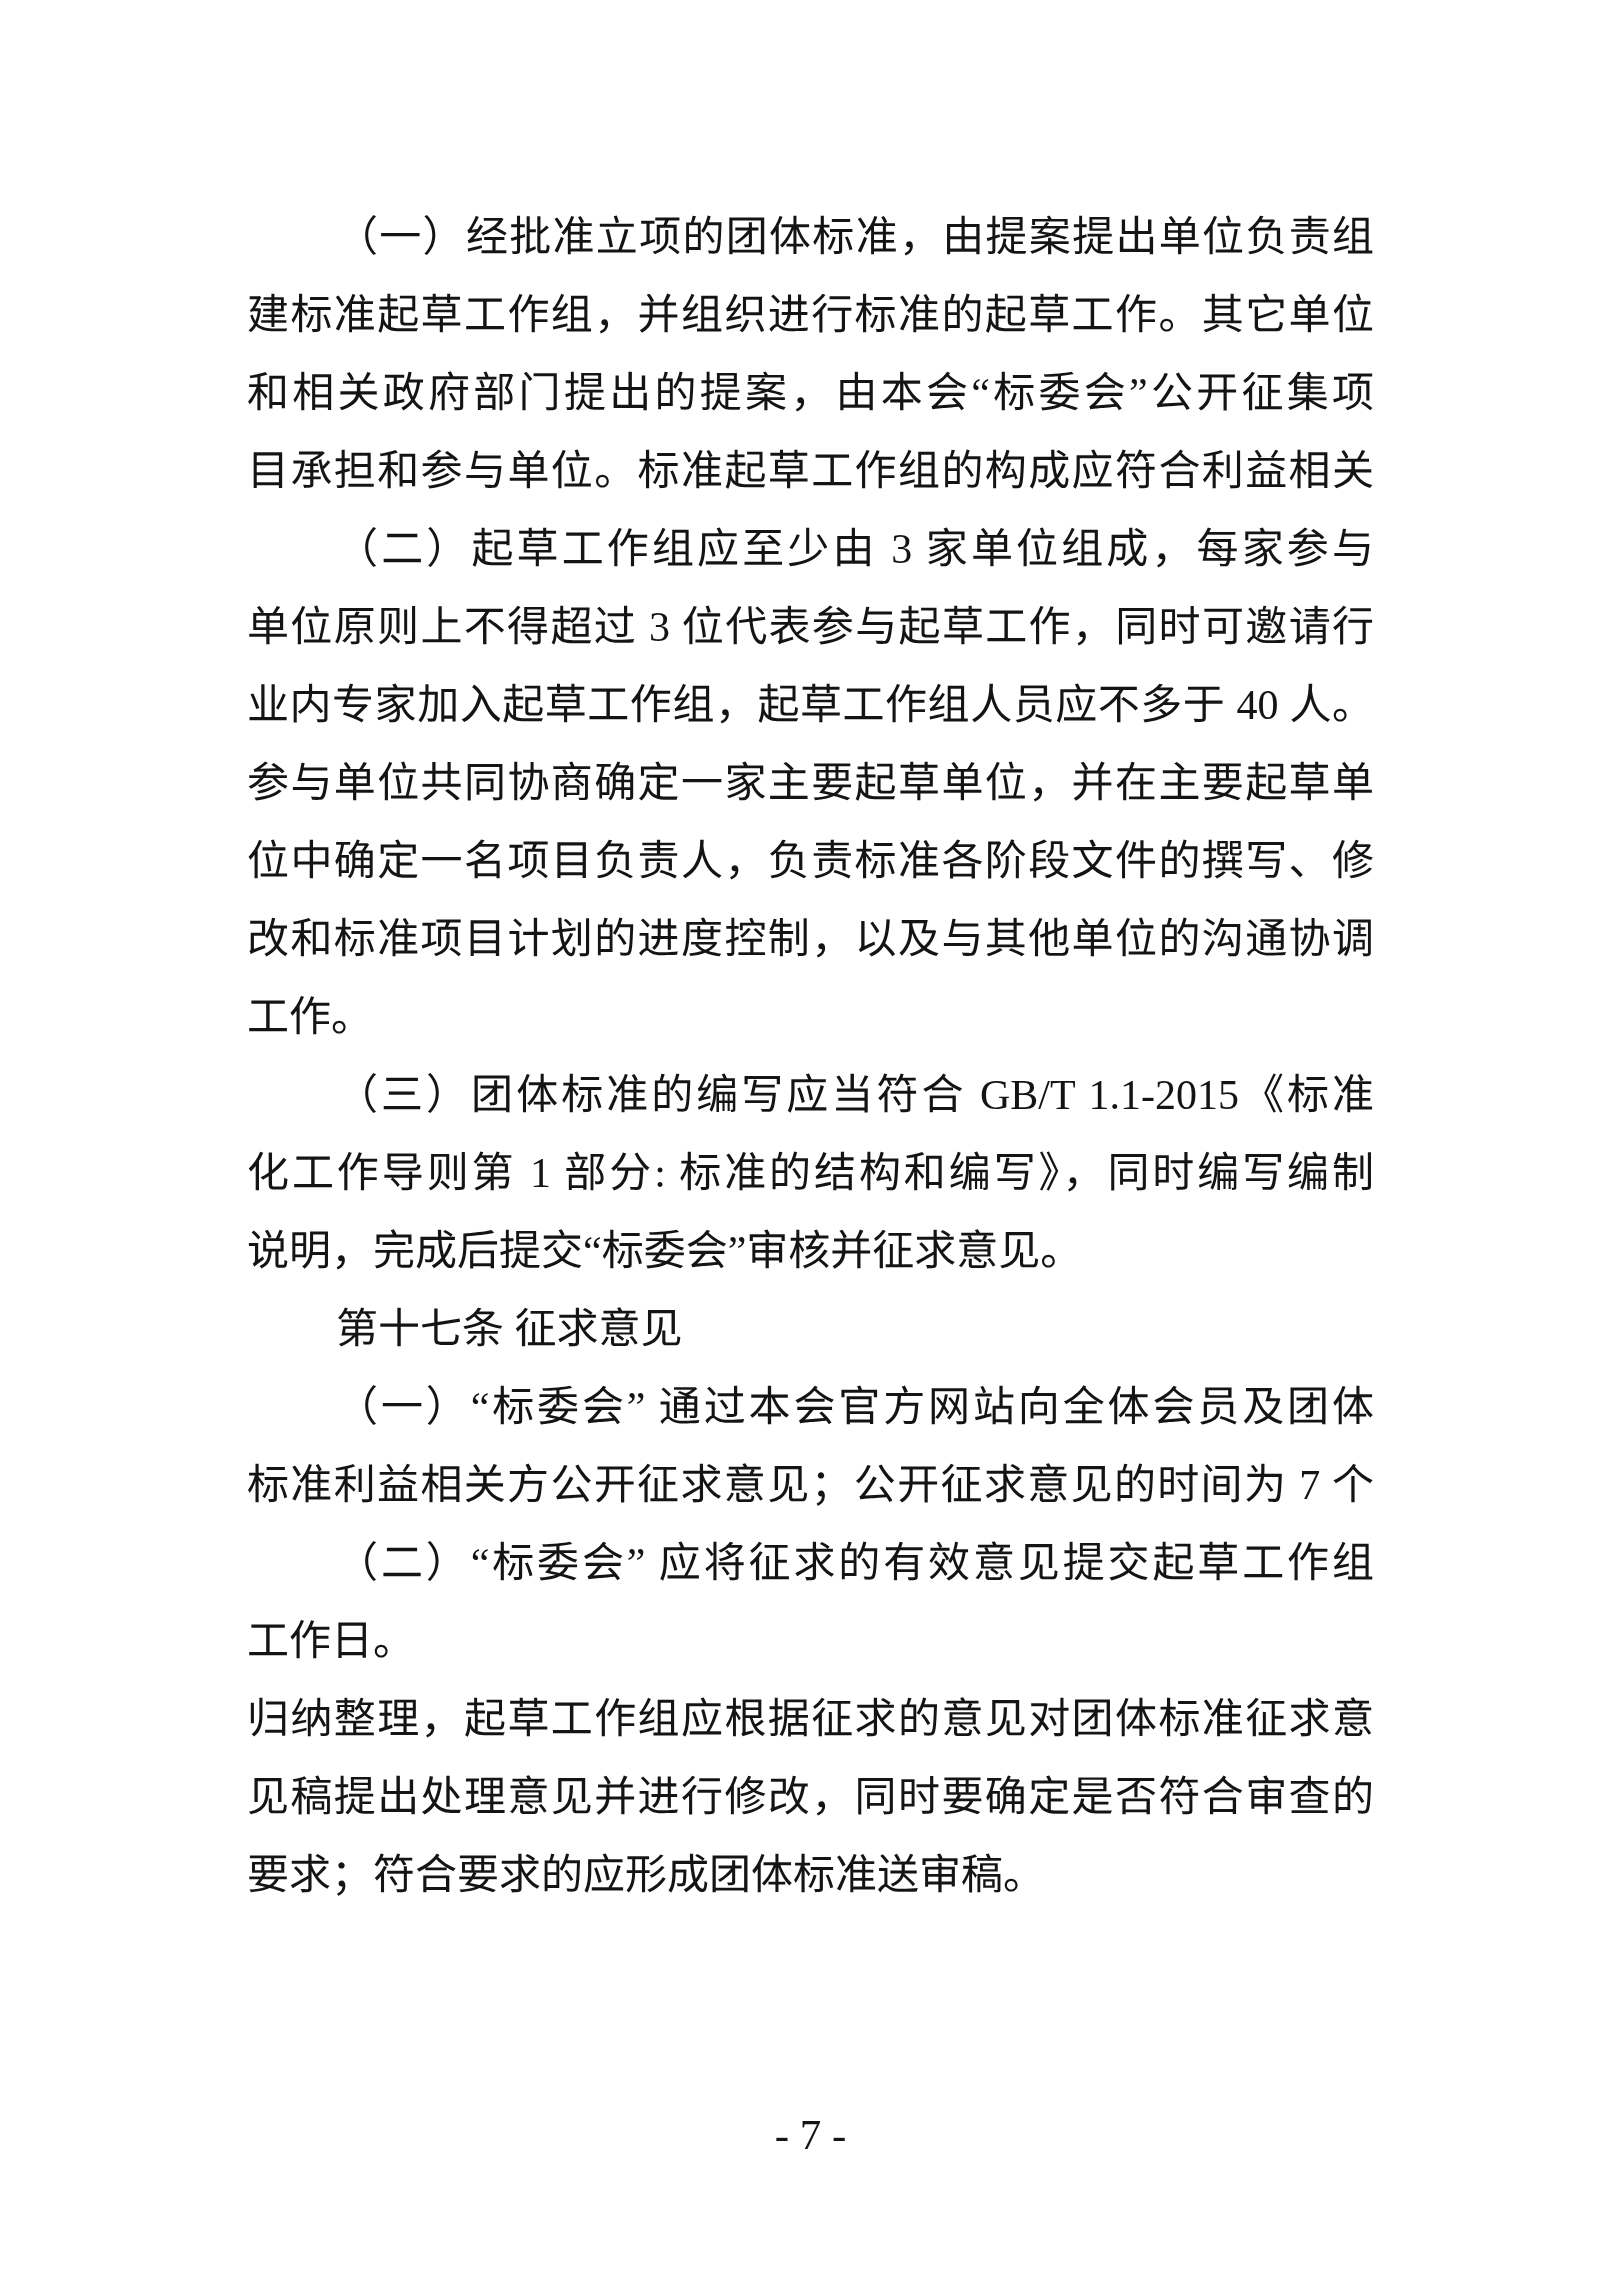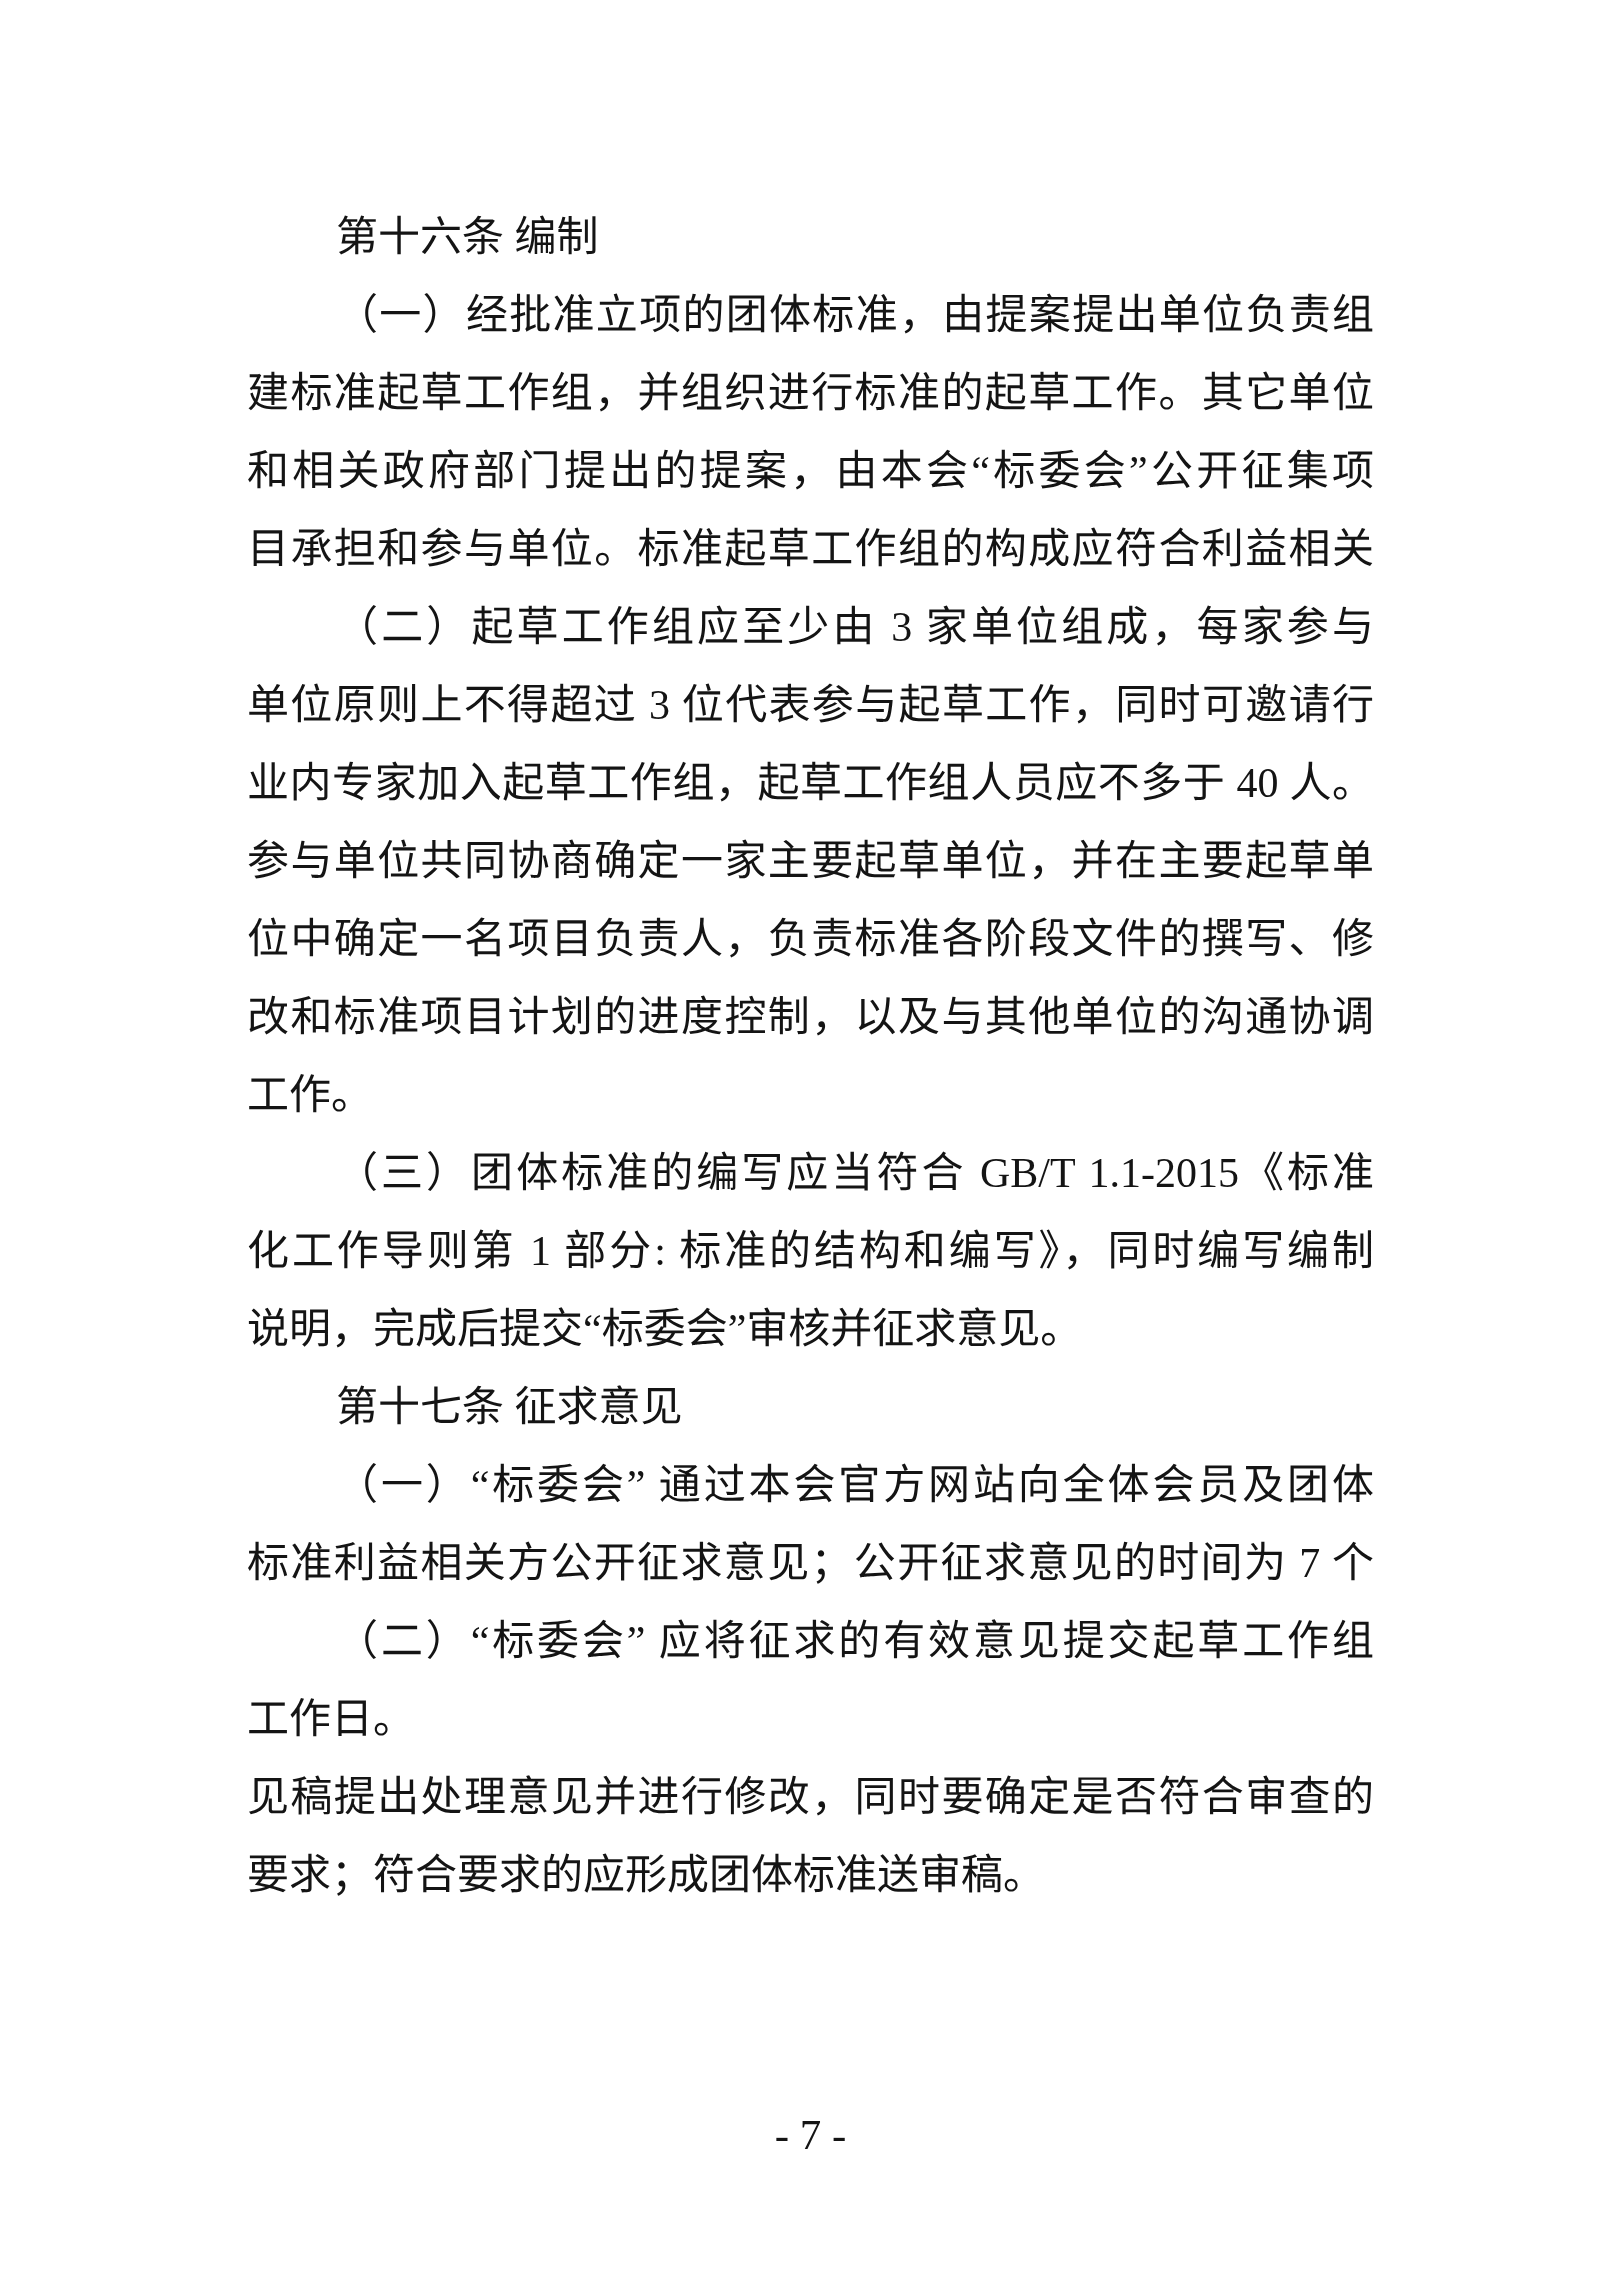--- a/index.html
+++ b/index.html
@@ -49,38 +49,38 @@
     text-align: center;
     font-size: 43px;
     color: #141414;
   }
 </style>
 </head>
 <body>
 
 <div class="page">
   <div class="doc-body">
-      <div class="line indent">第十六条 编制</div>
       <div class="line indent fill">（一）经批准立项的团体标准，由提案提出单位负责组</div>
       <div class="line fill">建标准起草工作组，并组织进行标准的起草工作。其它单位</div>
       <div class="line fill">和相关政府部门提出的提案，由本会“标委会”公开征集项</div>
       <div class="line fill">目承担和参与单位。标准起草工作组的构成应符合利益相关</div>
       <div class="line indent fill">（二）起草工作组应至少由 3 家单位组成，每家参与</div>
       <div class="line fill">单位原则上不得超过 3 位代表参与起草工作，同时可邀请行</div>
       <div class="line fill">业内专家加入起草工作组，起草工作组人员应不多于 40 人。</div>
       <div class="line fill">参与单位共同协商确定一家主要起草单位，并在主要起草单</div>
       <div class="line fill">位中确定一名项目负责人，负责标准各阶段文件的撰写、修</div>
       <div class="line fill">改和标准项目计划的进度控制，以及与其他单位的沟通协调</div>
       <div class="line">工作。</div>
       <div class="line indent fill">（三）团体标准的编写应当符合 GB/T 1.1-2015《标准</div>
       <div class="line fill">化工作导则第 1 部分: 标准的结构和编写》，同时编写编制</div>
       <div class="line">说明，完成后提交“标委会”审核并征求意见。</div>
       <div class="line indent">第十七条 征求意见</div>
       <div class="line indent fill">（一）“标委会” 通过本会官方网站向全体会员及团体</div>
       <div class="line fill">标准利益相关方公开征求意见；公开征求意见的时间为 7 个</div>
       <div class="line indent fill">（二）“标委会” 应将征求的有效意见提交起草工作组</div>
       <div class="line">工作日。</div>
+      <div class="line fill">归纳整理，起草工作组应根据征求的意见对团体标准征求意</div>
       <div class="line fill">见稿提出处理意见并进行修改，同时要确定是否符合审查的</div>
       <div class="line">要求；符合要求的应形成团体标准送审稿。</div>
     </div>
   <div class="page-number">- 7 -</div>
 </div>
 
 
 </body></html>

